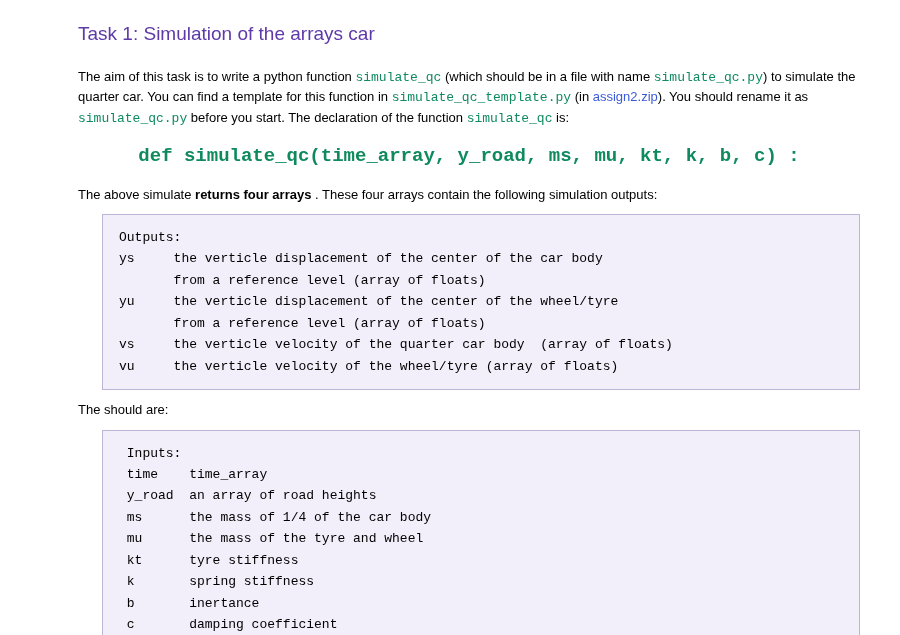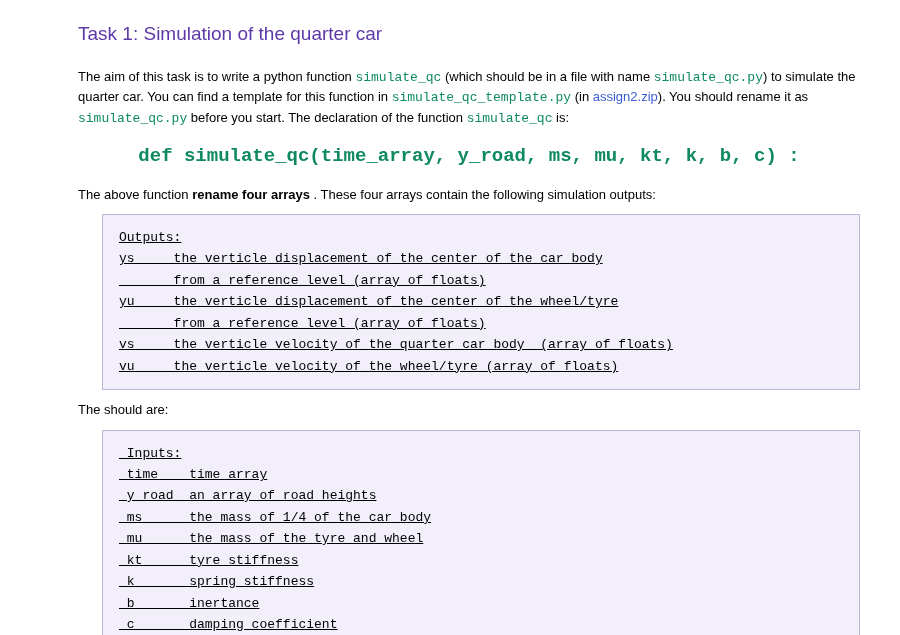--- a/index.html
+++ b/index.html
@@ -46,38 +46,37 @@
     .codebox {
       border: 1px solid #bdb5d6;
       background: #f2effa;
       padding: 12px 16px;
       margin: 8px 0 10px 24px;
       font-family: "Courier New", Courier, monospace;
       font-size: 13px;
       line-height: 1.65;
       white-space: pre;
       overflow-x: auto;
-      text-decoration: underline;
     }
   </style>
 </head>
 <body>
 
 <div class="container">
 
-  <h2>Task 1: Simulation of the quarter car</h2>
+  <h2>Task 1: Simulation of the arrays car</h2>
 
   <p>
     <span>The aim of this task is to write a python function </span><span class="code-inline">simulate_qc</span><span> (which should be in a file with name </span><span class="code-inline">simulate_qc.py</span><span>) to simulate the quarter car. You can find a template for this function in </span><span class="code-inline">simulate_qc_template.py</span><span>  (in </span><span class="link-inline">assign2.zip</span><span>). You should rename it as </span><span class="code-inline">simulate_qc.py</span><span> before you start. The declaration of the function </span><span class="code-inline">simulate_qc</span><span>  is:</span>
   </p>
 
   <div class="def-line">def simulate_qc(time_array, y_road, ms, mu, kt, k, b, c) :</div>
 
   <p>
-    <span>The above function </span><span class="bold">rename four arrays</span><span> . These four arrays contain the following simulation outputs:</span>
+    <span>The above simulate </span><span class="bold">returns four arrays</span><span> . These four arrays contain the following simulation outputs:</span>
   </p>
 
   <div class="codebox">Outputs:
 ys     the verticle displacement of the center of the car body
        from a reference level (array of floats)
 yu     the verticle displacement of the center of the wheel/tyre
        from a reference level (array of floats)
 vs     the verticle velocity of the quarter car body  (array of floats)
 vu     the verticle velocity of the wheel/tyre (array of floats)</div>
 

